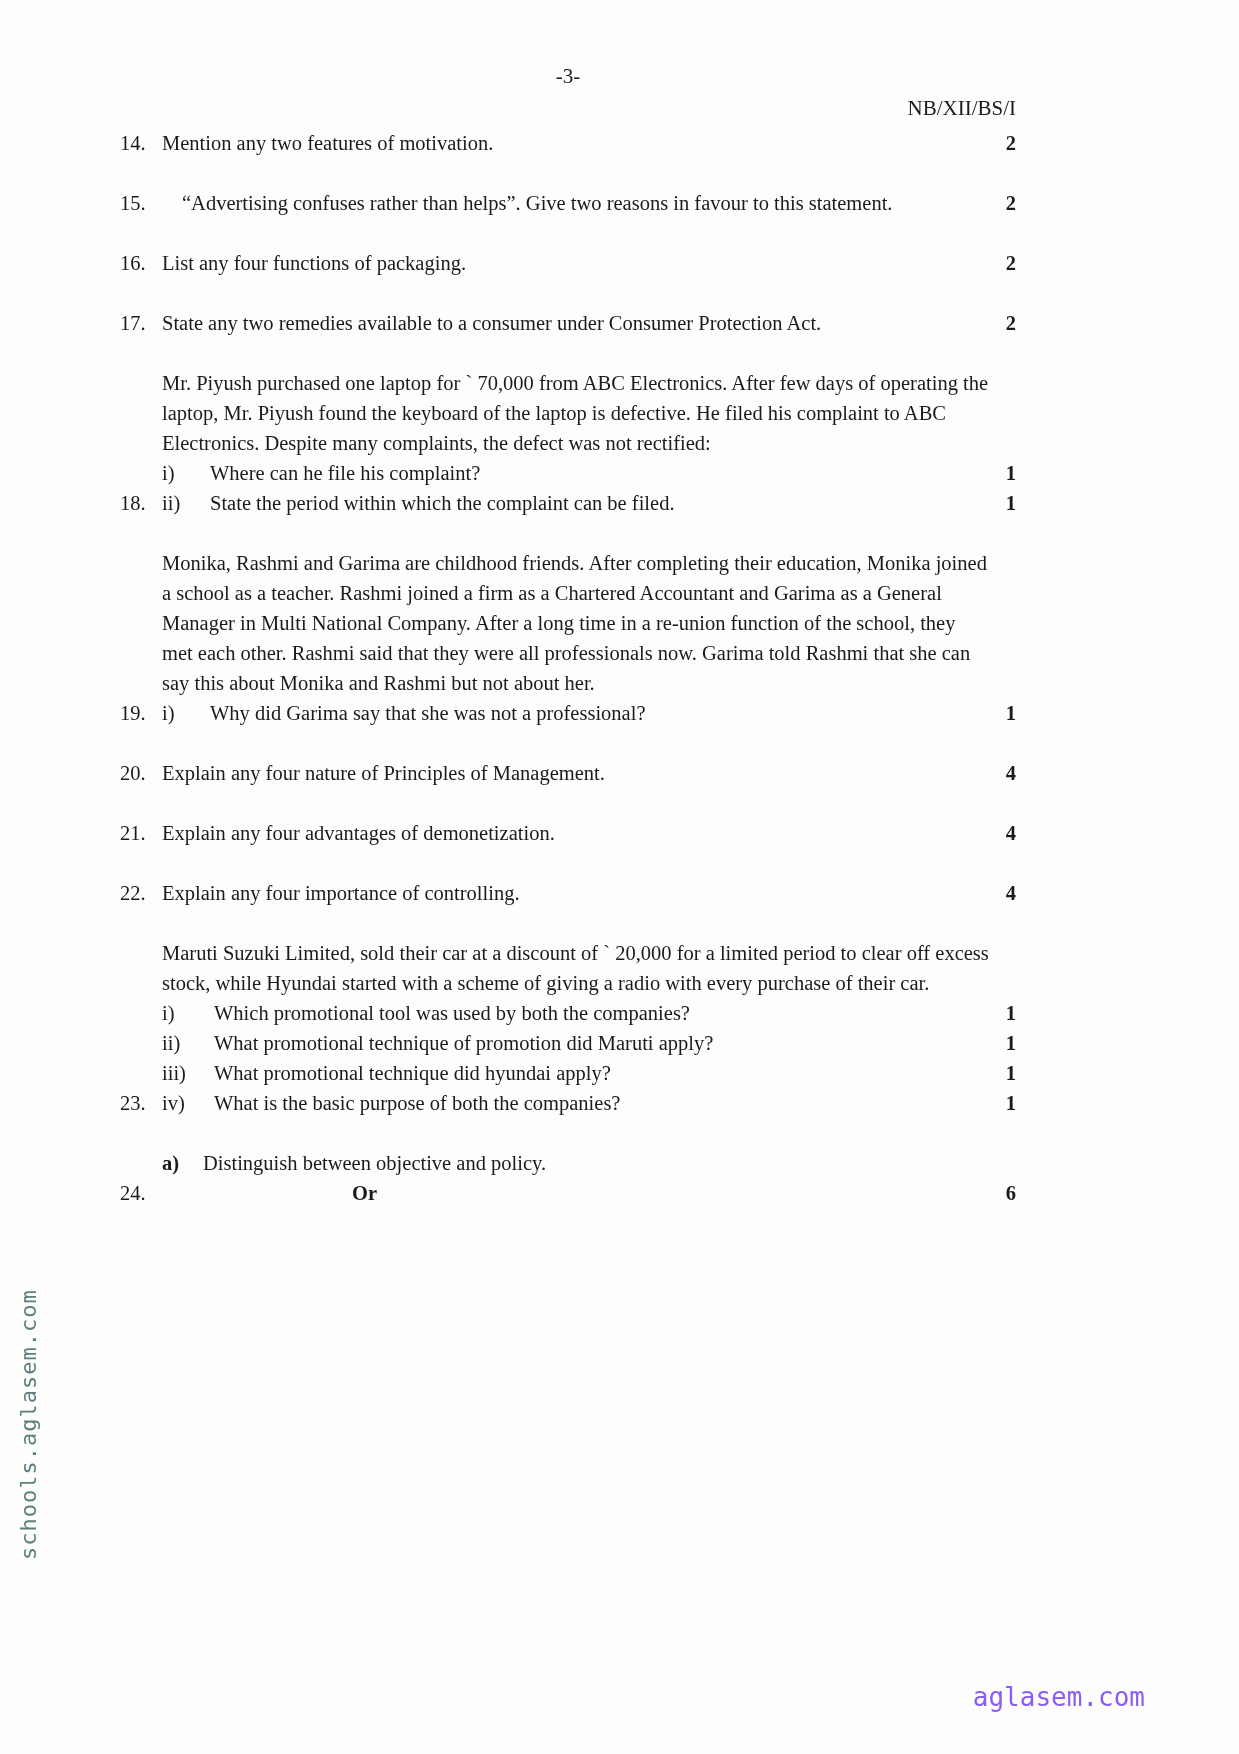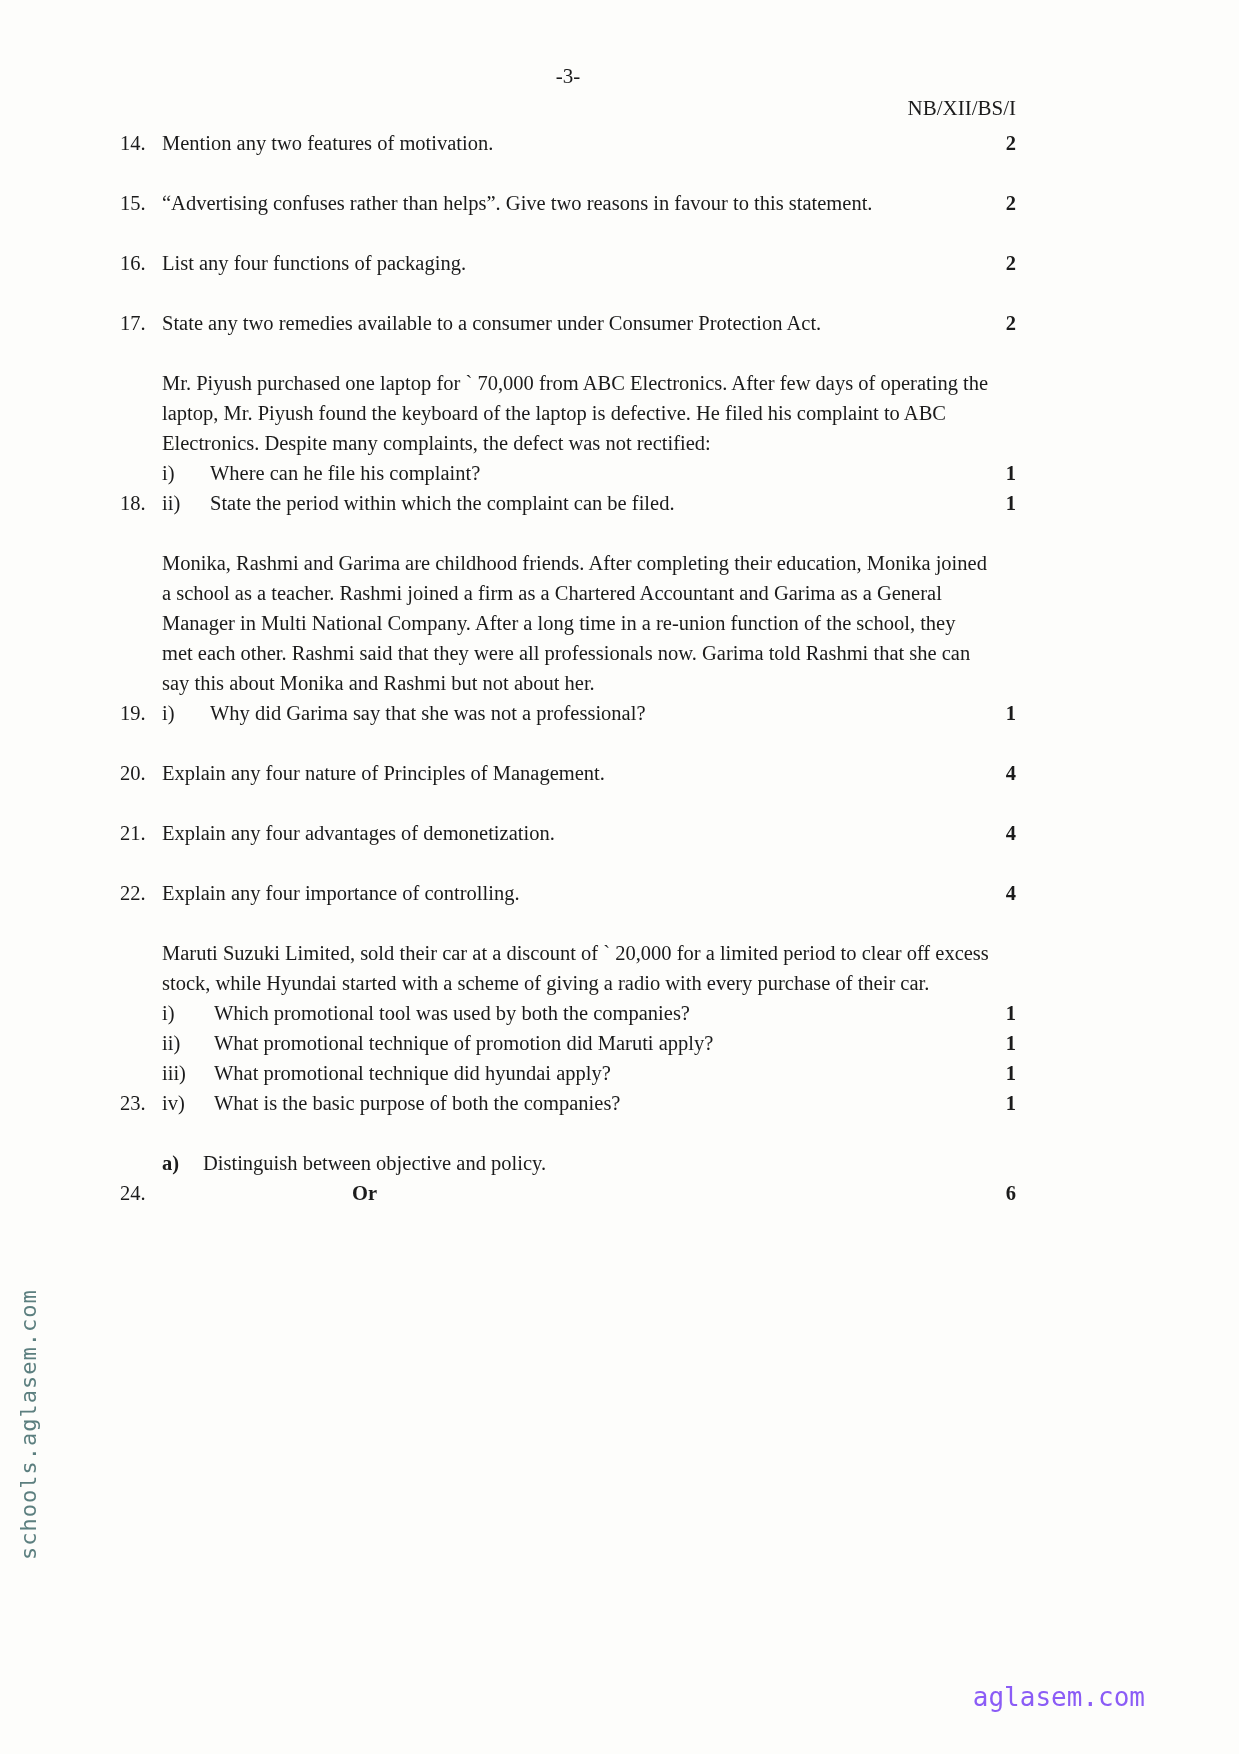--- a/index.html
+++ b/index.html
@@ -39,21 +39,21 @@
   }
   .question {
     display: flex;
     align-items: flex-end;
     margin-bottom: 30px;
   }
   .qnum { flex: none; width: 42px; }
   .qbody { flex: 1; min-width: 0; }
   .qline { position: relative; }
   .qtext { display: block; padding-right: 26px; }
-  .qtext.noPad { padding-right: 0; }
+  .qtext.noPad { padding-right: 0; margin-left: 20px; }
   .qmarks {
     position: absolute; right: 0; top: 0;
     font-weight: bold;
   }
   .subpart { position: relative; }
   .sp-label { display: inline-block; width: 48px; }
   .sp-label.wide { width: 52px; }
   .sp-text { }
   .part-row { position: relative; }
   .part-label { display: inline-block; width: 41px; font-weight: bold; }

